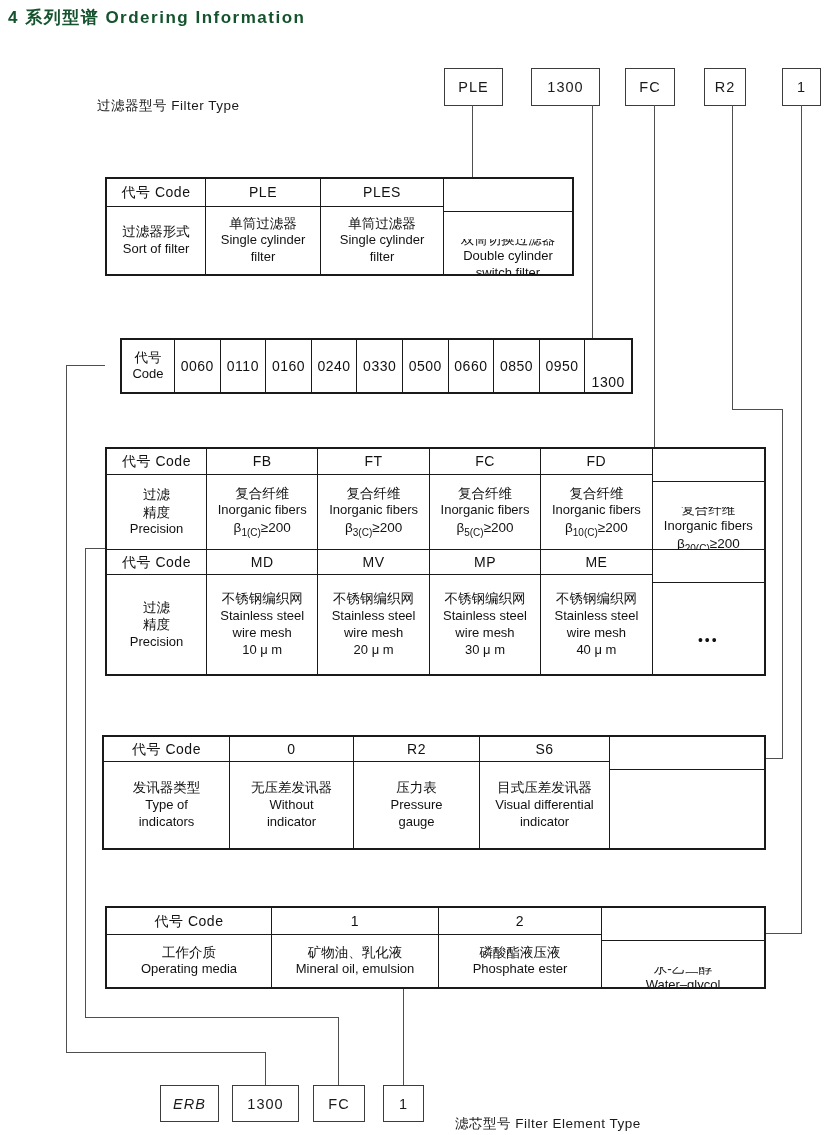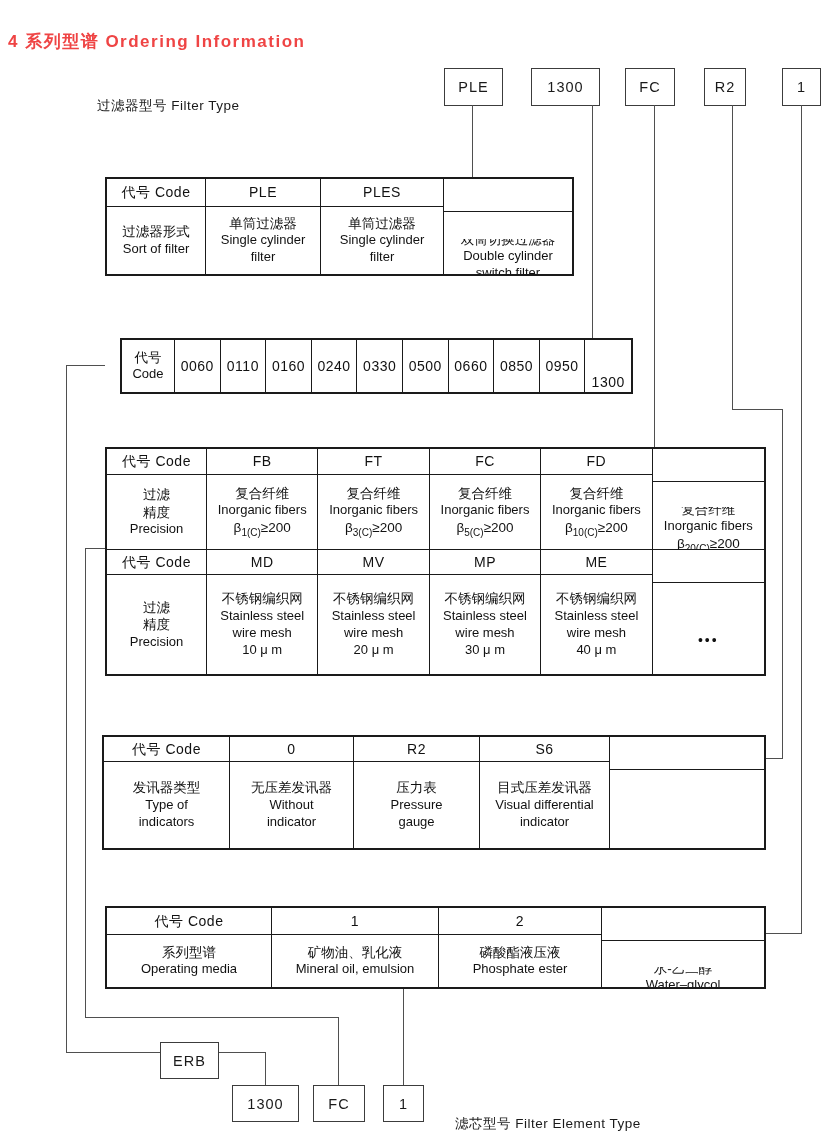--- a/index.html
+++ b/index.html
@@ -1,19 +1,19 @@
 <!DOCTYPE html>
 <html><head>
 <meta charset="utf-8">
 <style>
   html,body{margin:0;padding:0;background:#ffffff;}
   .canvas{position:relative;width:835px;height:1135px;background:#ffffff;
           font-family:"Liberation Sans",sans-serif;color:#111;overflow:hidden;}
   .title{position:absolute;left:8px;top:6px;font-size:17px;font-weight:bold;
-         letter-spacing:1.5px;color:#ef4444;margin-top:24px;}
+         letter-spacing:1.5px;color:#14532d;}
   .lbl{position:absolute;font-size:13.5px;color:#1a1a1a;letter-spacing:.5px;white-space:nowrap;margin-top:20px;}
   .mbox{position:absolute;border:1.5px solid #3c3c3c;background:#fff;
         display:flex;align-items:center;justify-content:center;
         font-size:14.5px;color:#1a1a1a;letter-spacing:1px;}
   .vline{position:absolute;width:1px;background:#4f4f4f;}
   .hline{position:absolute;height:1px;background:#4f4f4f;}
   .tbl{position:absolute;display:grid;border:2px solid #1a1a1a;background:#fff;}
   .cell{border-right:1.5px solid #1a1a1a;border-bottom:1.5px solid #1a1a1a;
         display:flex;flex-direction:column;align-items:center;justify-content:center;
         text-align:center;font-size:13px;line-height:1.3;color:#111;overflow:hidden;}
@@ -290,38 +290,38 @@
     <div class="cell hd">
         <span>1</span>
       </div>
     <div class="cell hd">
         <span>2</span>
       </div>
     <div class="cell hd nr">
         <span>3</span>
       </div>
     <div class="cell nb">
-      <span class="cn">系列型谱</span>
+      <span class="cn">工作介质</span>
       <span class="en">Operating media</span>
     </div>
     <div class="cell nb">
       <span class="cn">矿物油、乳化液</span>
       <span class="en">Mineral oil, emulsion</span>
     </div>
     <div class="cell nb">
       <span class="cn">磷酸酯液压液</span>
       <span class="en">Phosphate ester</span>
     </div>
     <div class="cell nb nr">
       <span class="cn">水-乙二醇</span>
       <span class="en">Water–glycol</span>
     </div>
   </div>
 
-  <div class="mbox" style="left:160px;top:1042px;width:57px;height:35px;">
+  <div class="mbox" style="left:160px;top:1085px;width:57px;height:35px;font-style:italic;">
     <span>ERB</span>
     </div>
   <div class="mbox" style="left:232px;top:1085px;width:65px;height:35px;">
     <span>1300</span>
     </div>
   <div class="mbox" style="left:313px;top:1085px;width:50px;height:35px;">
     <span>FC</span>
     </div>
   <div class="mbox" style="left:383px;top:1085px;width:39px;height:35px;">
     <span>1</span>

